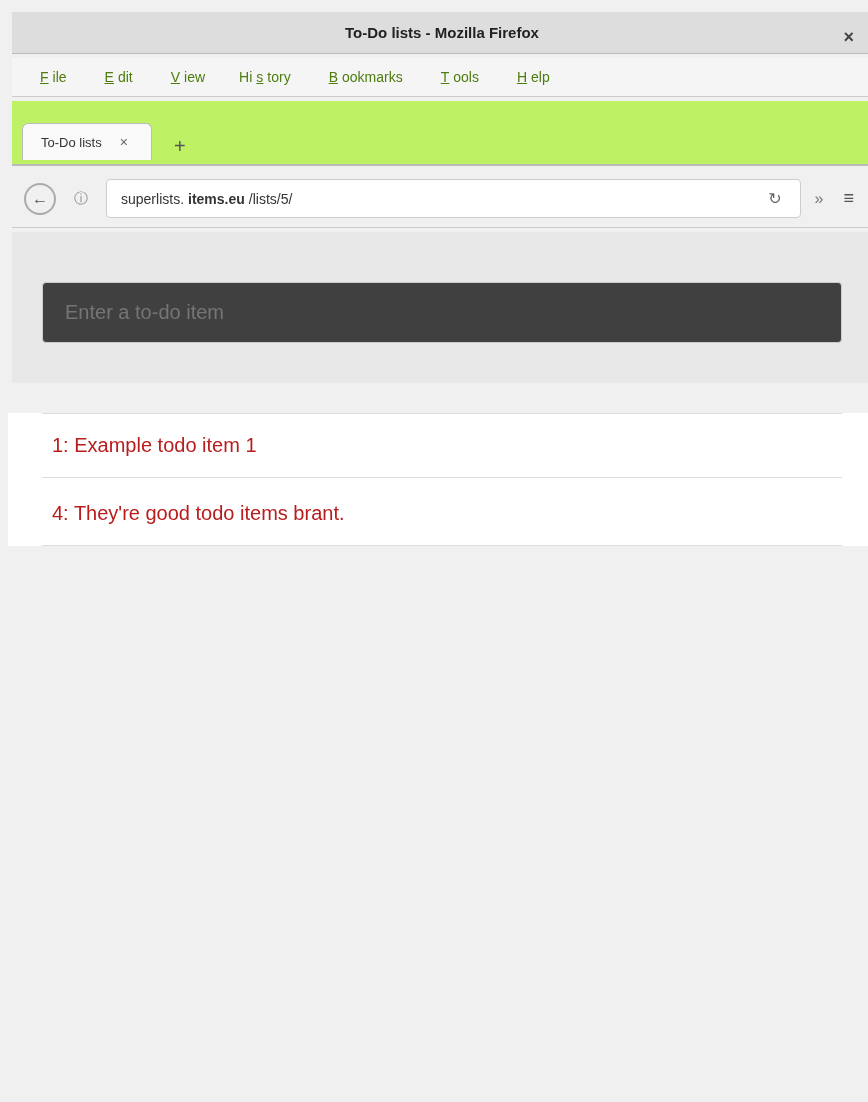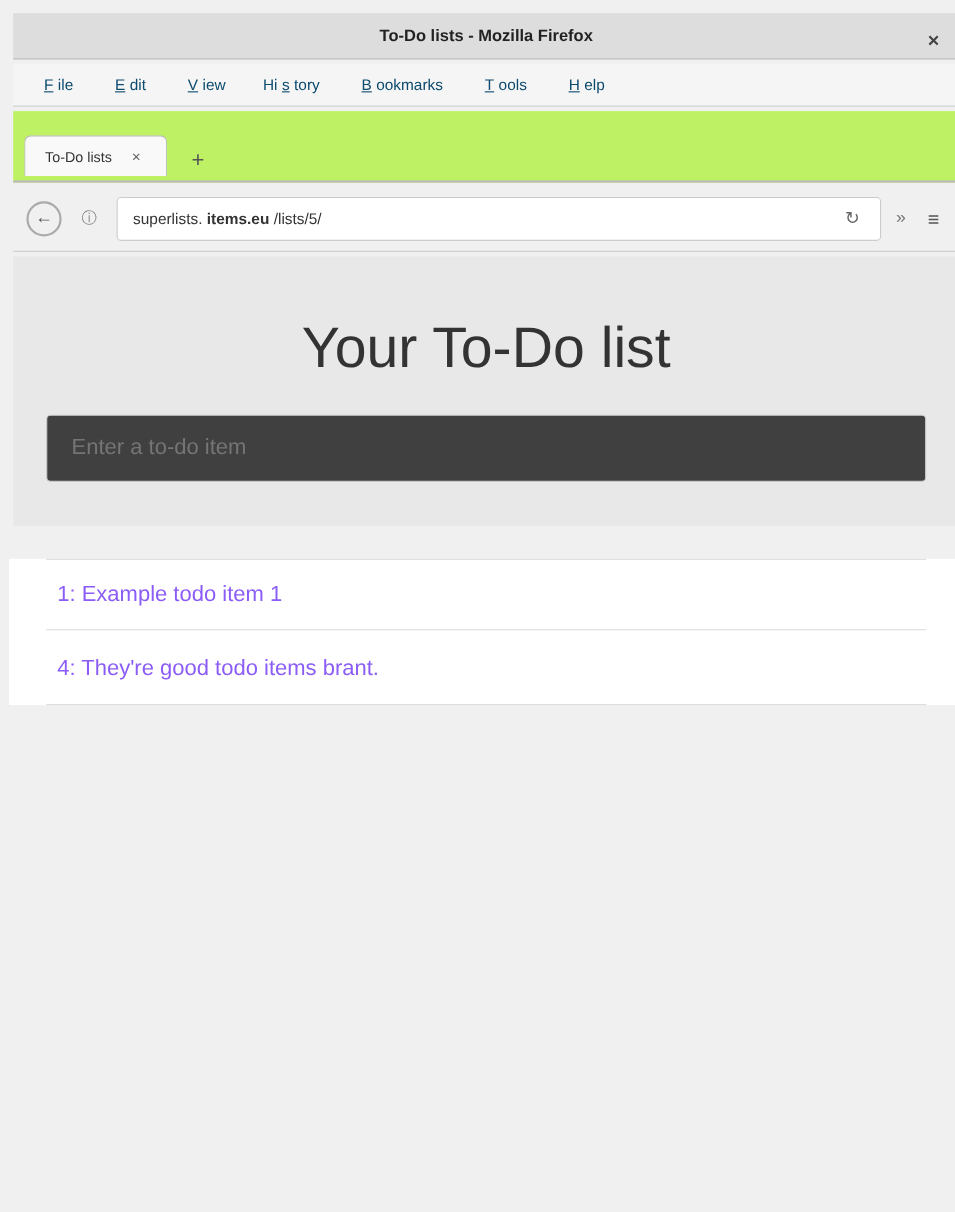--- a/index.html
+++ b/index.html
@@ -42,21 +42,21 @@
     .menu-bar {
       background: #f5f5f5;
       display: flex;
       align-items: center;
       padding: 4px 10px;
       border-bottom: 1px solid #ccc;
       gap: 6px;
     }
     .menu-item {
       font-size: 14px;
-      color: #0c4a6e;
+      color: #4d7c0f;
       padding: 3px 10px;
       cursor: pointer;
       text-decoration: none;
     }
 
     
     .tab-bar {
       background: #bef264;
       display: flex;
       align-items: flex-end;
@@ -189,21 +189,21 @@
     
     .todo-list-section {
       background: white;
       margin: 0;
       padding: 0 30px;
     }
     .todo-item {
       border-bottom: 1px solid #ddd;
       padding: 20px 10px;
       font-size: 20px;
-      color: #8b5cf6;
+      color: #b91c1c;
       text-align: left;
       display: flex;
       align-items: center;
     }
     .todo-item:first-child {
       border-top: 1px solid #ddd;
       margin-top: 30px;
     }
   </style>
 </head>
@@ -241,21 +241,20 @@
     <span class="address-text">
       superlists.<strong>items.eu</strong>/lists/5/
     </span>
     <span class="nav-reload">↻</span>
   </div>
   <span class="nav-forward">»</span>
   <span class="nav-menu">≡</span>
 </div>
 
 <div class="page-content">
-  <h1 class="page-title">Your To-Do list</h1>
   <div class="todo-input-container">
     <input class="todo-input" type="text" placeholder="Enter a to-do item" style="">
   </div>
 </div>
 
 <div class="todo-list-section" id="todo-list-container">
 <div class="todo-item">1: Example todo item 1</div>
     <div class="todo-item">4: They're good todo items brant.</div>
   </div>
 

